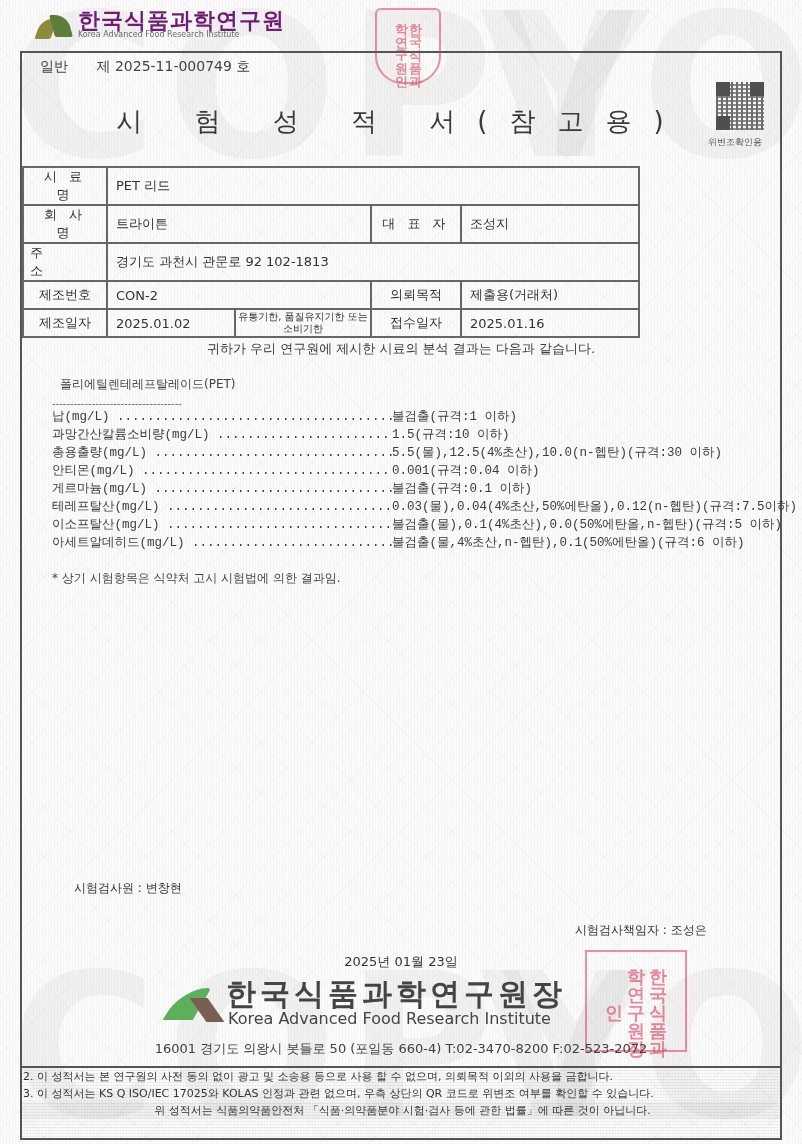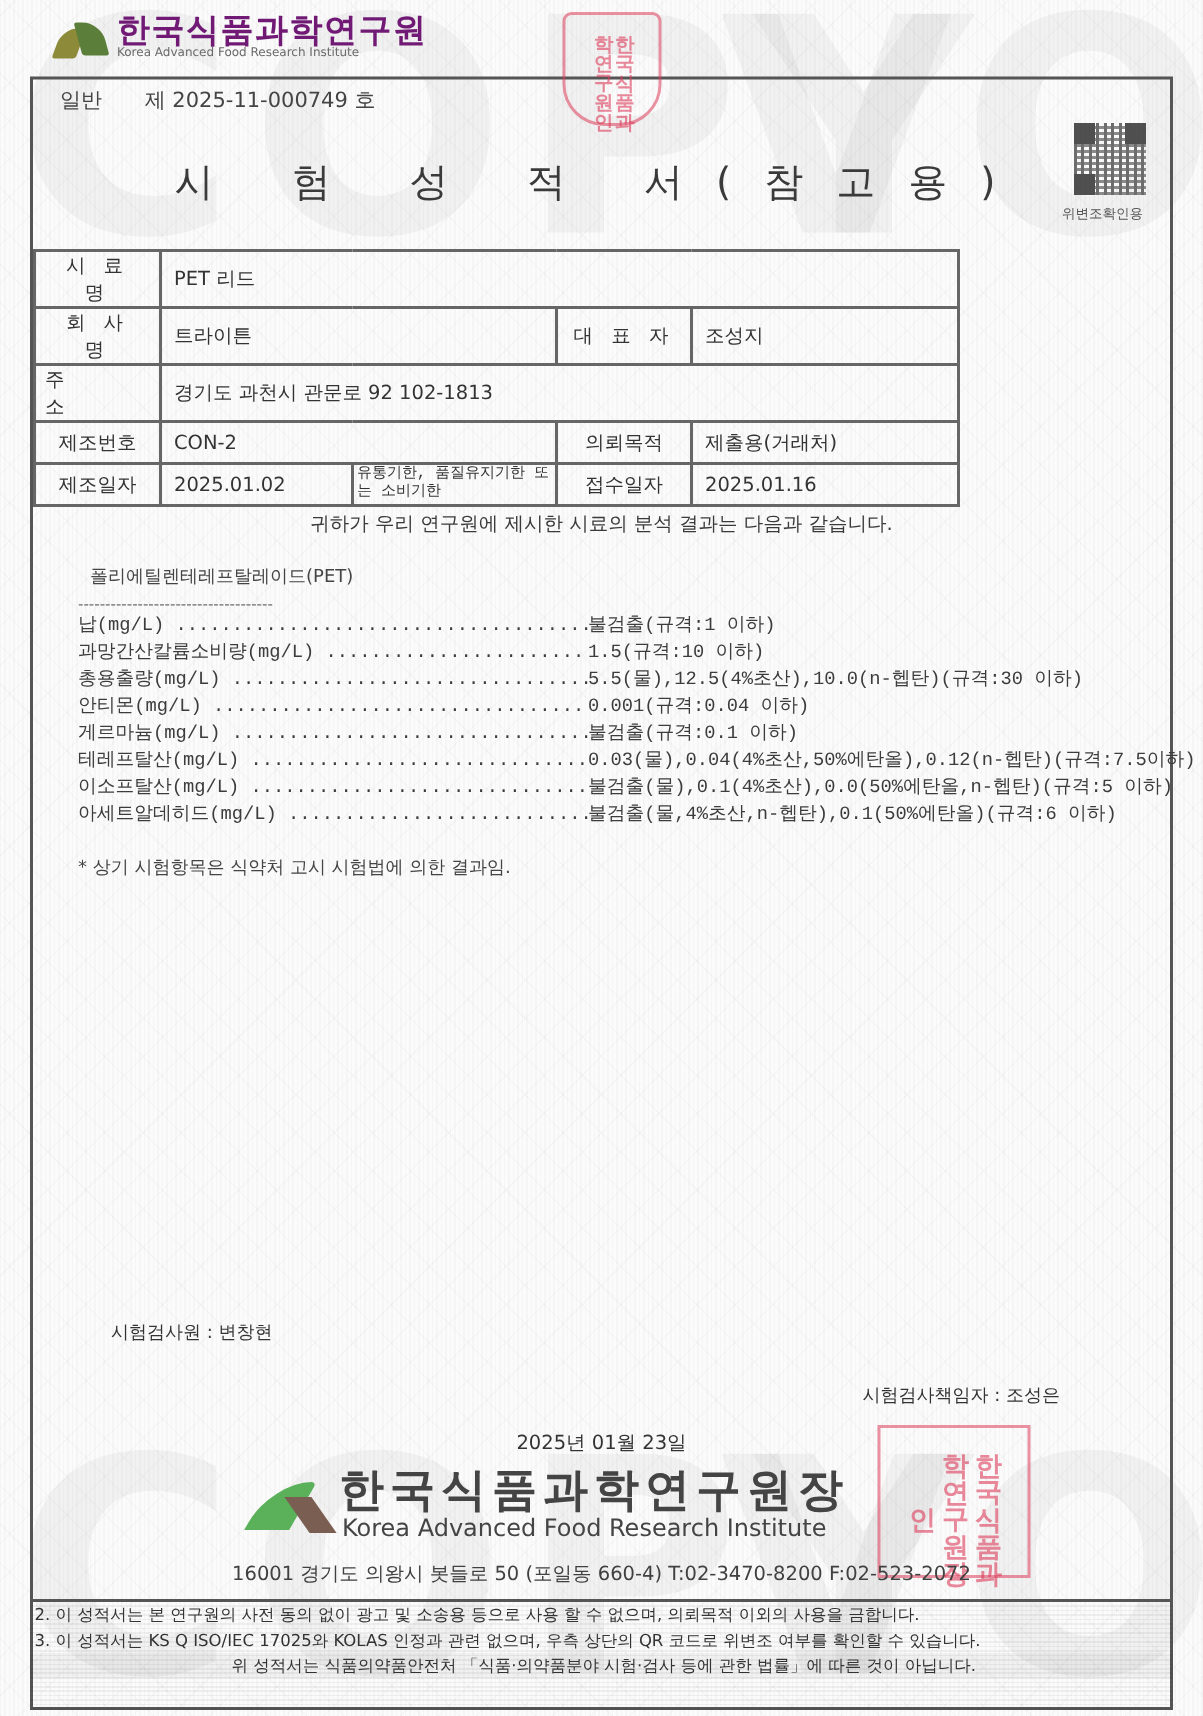--- a/index.html
+++ b/index.html
@@ -65,21 +65,21 @@
   
   table.info {
     position: absolute; left: 22px; top: 166px; width: 618px;
     border-collapse: collapse; font-size: 13px; color:#333;
   }
   table.info td {
     border: 2px solid #666; height: 28px; padding: 0 8px; box-sizing: border-box;
   }
   table.info td.lbl { width: 84px; text-align: center; letter-spacing: 4px; }
   table.info td.lbl2 { width: 90px; text-align: center; letter-spacing: 4px; }
-  table.info td.small { font-size: 10px; line-height: 12px; padding: 0 2px; width: 136px; font-family: Liberation Mono, monospace; }
+  table.info td.small { font-size: 10px; text-align:center; line-height: 12px; padding: 0 2px; width: 136px; }
 
   .intro { left: 20px; width: 762px; top: 340px; text-align:center; font-size: 13px; color:#3a3a3a; }
   .section-title { left: 60px; top: 376px; font-size: 12px; color:#444; }
   .section-rule { left: 52px; top: 398px; font-size: 10px; color:#666; letter-spacing: 0px; }
 
   .results { left: 52px; top: 408px; font-size: 12.5px; line-height: 18px; color:#3c3c3c;font-family:Liberation Mono, monospace; }
   .row { display:flex; white-space: nowrap; }
   .row .name { width: 340px; overflow:hidden; white-space: nowrap; }
   .row .name::after { content: " ........................................................................................................"; }
   .row .val { white-space: nowrap; }

